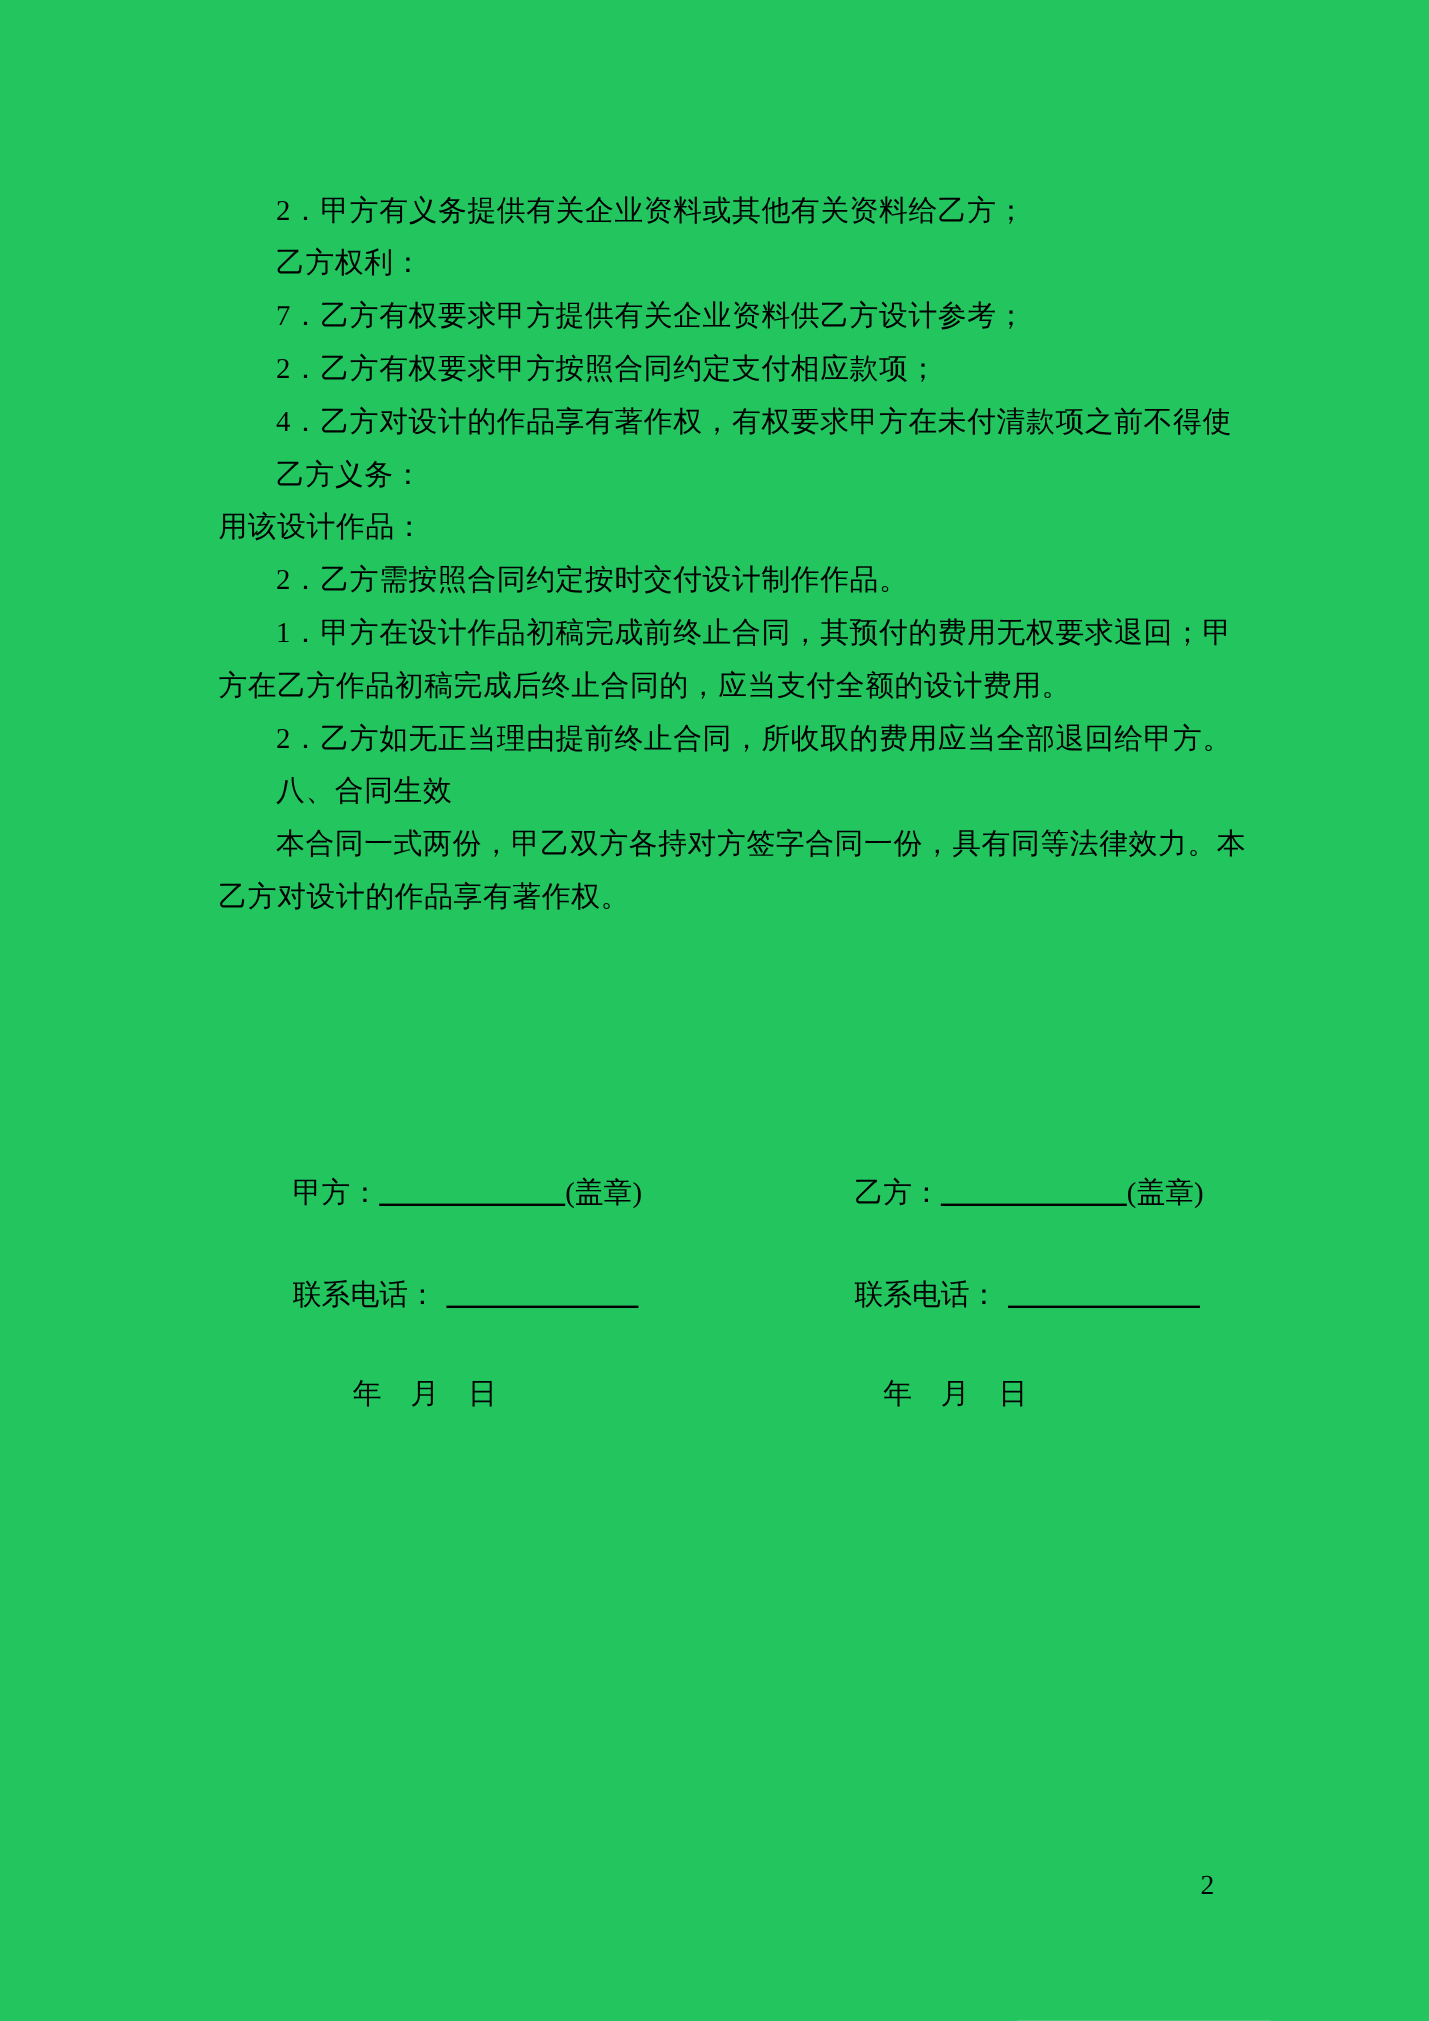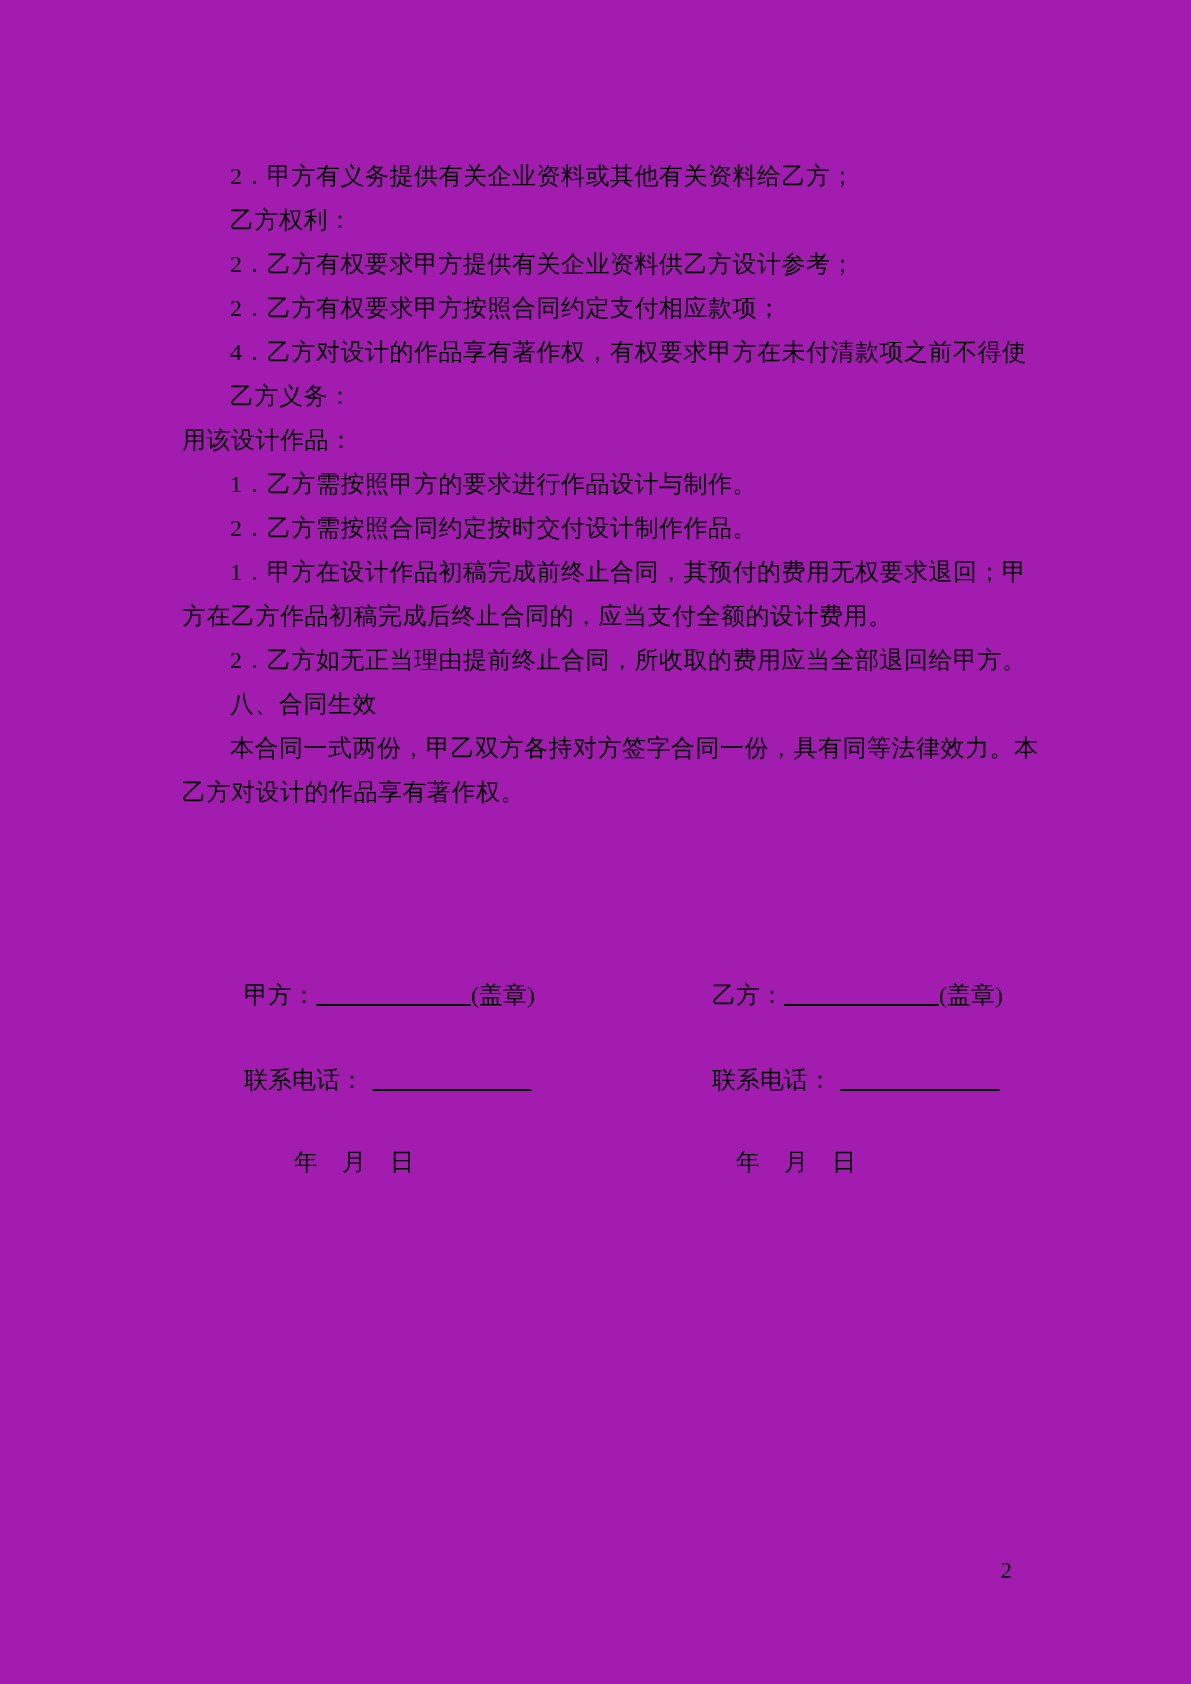--- a/index.html
+++ b/index.html
@@ -2,21 +2,21 @@
 <html><head>
 <meta charset="utf-8">
 <style>
   html, body { margin:0; padding:0; }
   body {
     width:1191px; height:1684px;
     background:#ffffff; color:#000000;
     font-family:"Liberation Serif","DejaVu Serif",serif;
     position:relative; overflow:hidden;
   }
-  .page { position:absolute; left:0; top:0; width:1191px; height:1684px; background:#a21caf; }
+  .page { position:absolute; left:0; top:0; width:1191px; height:1684px; background:#22c55e; }
 
   .body-text {
     position:absolute; left:182px; top:154px; width:832px;
     font-size:24px; line-height:44px; letter-spacing:0.5px;
   }
   .line { white-space:nowrap; height:44px; }
   .line.indent { padding-left:48px; }
 
   .sig { position:absolute; left:196px; top:973px; width:860px; font-size:24px; }
   .sig-row { display:flex; height:44px; line-height:44px; }
@@ -38,26 +38,25 @@
   }
 </style>
 </head>
 <body>
 
 <div class="page">
 
   <div class="body-text">
     <div class="line indent">2．甲方有义务提供有关企业资料或其他有关资料给乙方；</div>
     <div class="line indent">乙方权利：</div>
-    <div class="line indent">2．乙方有权要求甲方提供有关企业资料供乙方设计参考；</div>
+    <div class="line indent">7．乙方有权要求甲方提供有关企业资料供乙方设计参考；</div>
     <div class="line indent">2．乙方有权要求甲方按照合同约定支付相应款项；</div>
     <div class="line indent">4．乙方对设计的作品享有著作权，有权要求甲方在未付清款项之前不得使</div>
     <div class="line indent">乙方义务：</div>
     <div class="line">用该设计作品：</div>
-    <div class="line indent">1．乙方需按照甲方的要求进行作品设计与制作。</div>
     <div class="line indent">2．乙方需按照合同约定按时交付设计制作作品。</div>
     <div class="line indent">1．甲方在设计作品初稿完成前终止合同，其预付的费用无权要求退回；甲</div>
     <div class="line">方在乙方作品初稿完成后终止合同的，应当支付全额的设计费用。</div>
     <div class="line indent">2．乙方如无正当理由提前终止合同，所收取的费用应当全部退回给甲方。</div>
     <div class="line indent">八、合同生效</div>
     <div class="line indent">本合同一式两份，甲乙双方各持对方签字合同一份，具有同等法律效力。本</div>
     <div class="line">乙方对设计的作品享有著作权。</div>
   </div>
 
   <div class="sig">

